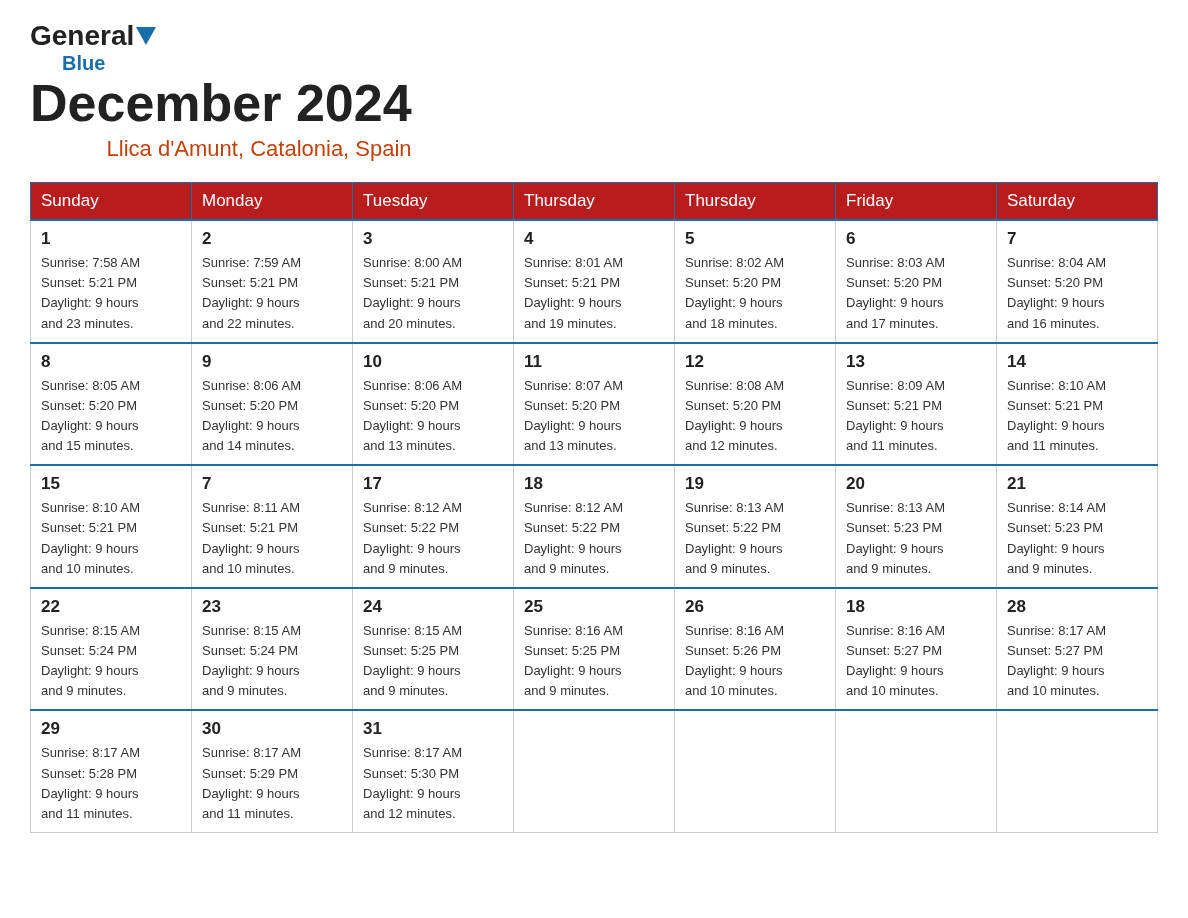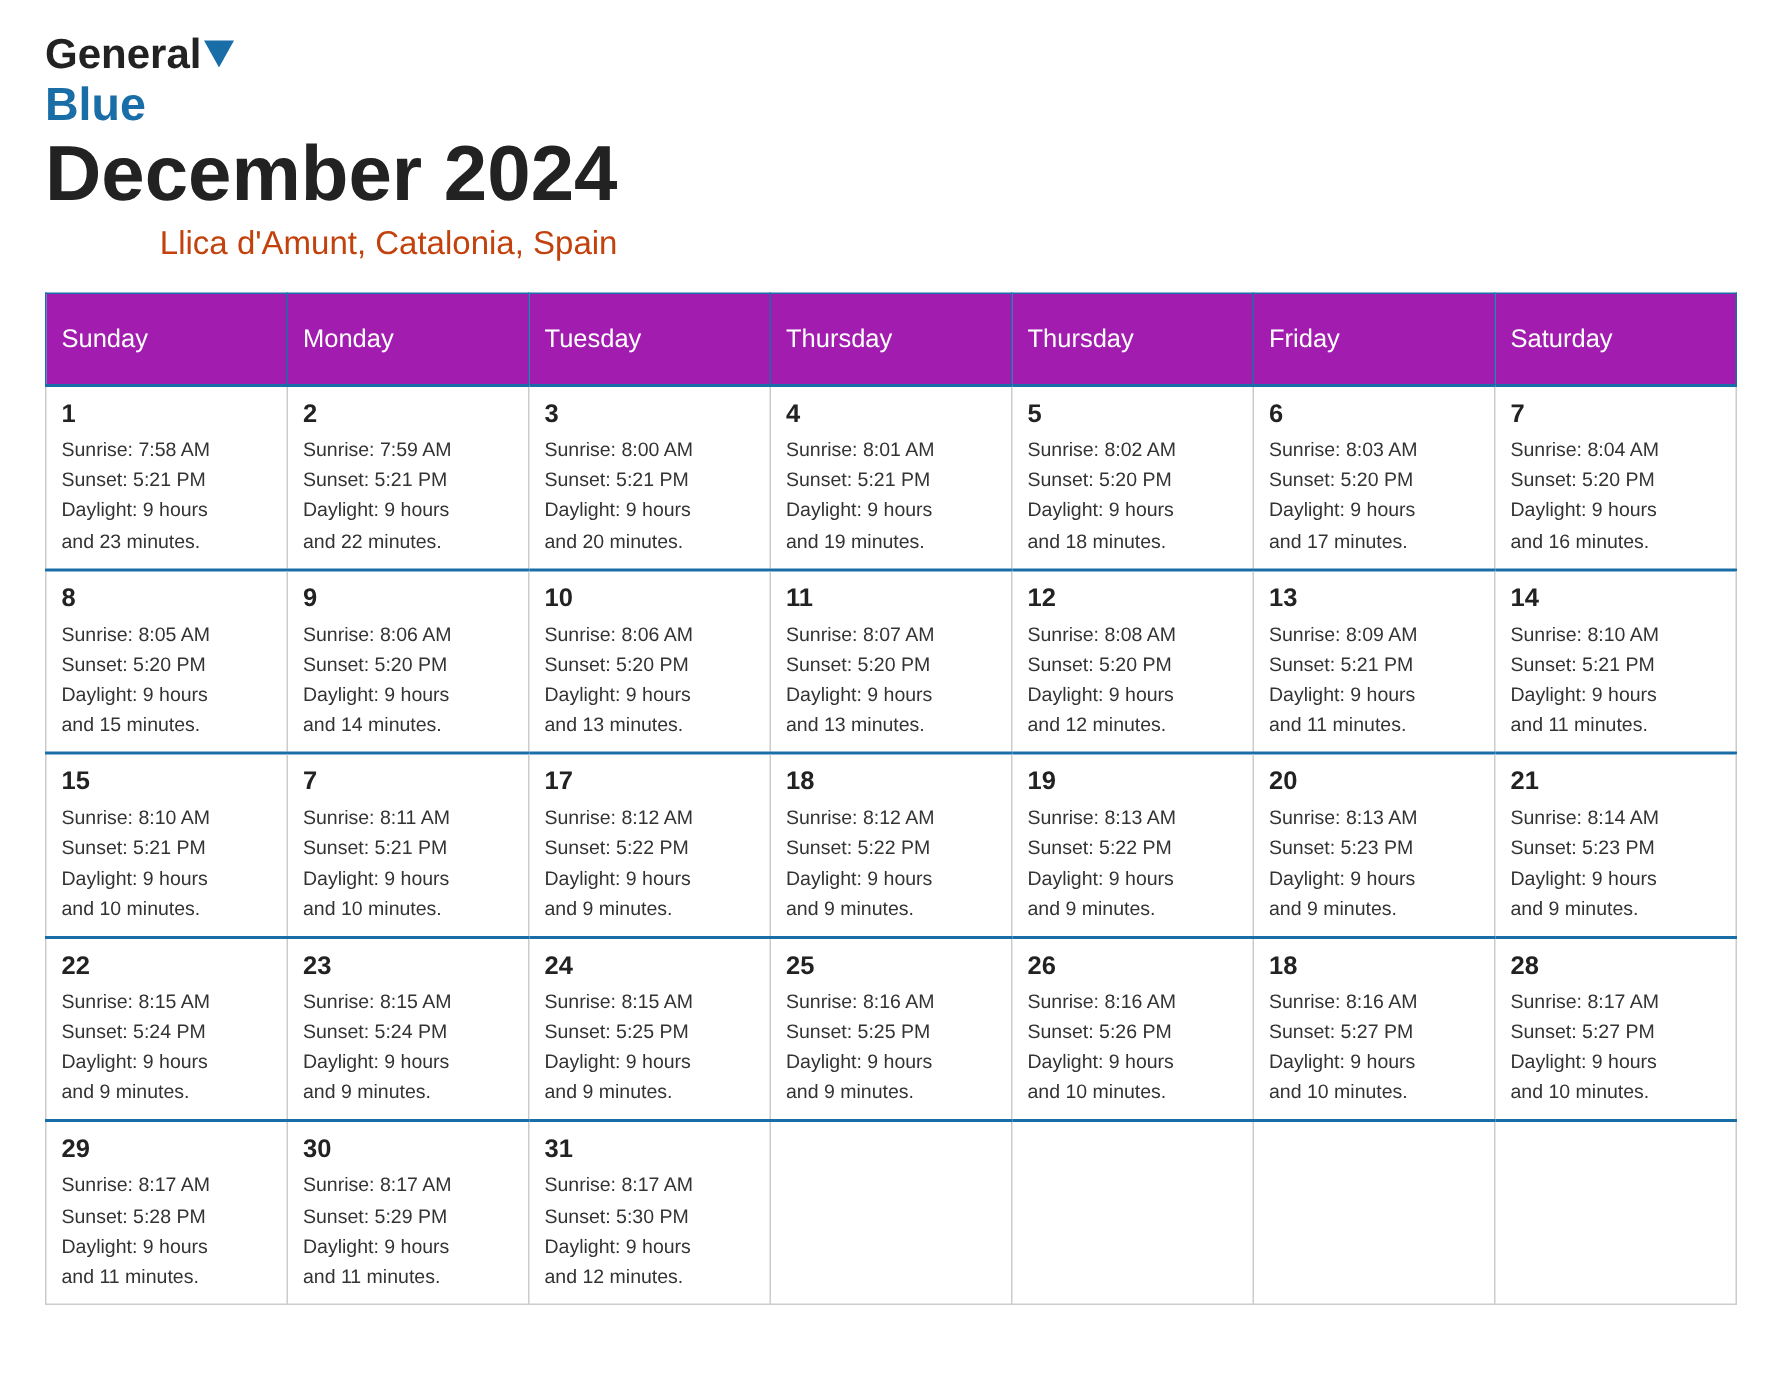--- a/index.html
+++ b/index.html
@@ -35,47 +35,48 @@
       width: 0;
       height: 0;
       border-left: 10px solid transparent;
       border-right: 10px solid transparent;
       border-top: 18px solid #1a6ea8;
       margin: 0 2px;
       vertical-align: middle;
     }
     .logo-blue {
       color: #1a6ea8;
-      font-size: 31px;
+      font-size: 20px;
       font-weight: bold;
+      margin-left: 32px;
     }
     .title-block {
       text-align: right;
     }
     .month-year {
       font-size: 52px;
       font-weight: bold;
       color: #222;
       line-height: 1.1;
     }
     .location {
       font-size: 22px;
       color: #c2410c;
       margin-top: 4px;
     }
     .calendar {
       width: 100%;
       border-collapse: collapse;
     }
     .calendar th {
-      background: #a21caf;
+      background: #b91c1c;
       color: #fff;
       font-size: 17px;
       font-weight: normal;
-      padding: 20px 10px;
+      padding: 8px 10px;
       text-align: left;
       border: 1px solid #1a6ea8;
     }
     .calendar td {
       vertical-align: top;
       padding: 8px 10px;
       border: 1px solid #ccc;
       border-top: 2px solid #1a6ea8;
       font-size: 13px;
       width: calc(100% / 7);

